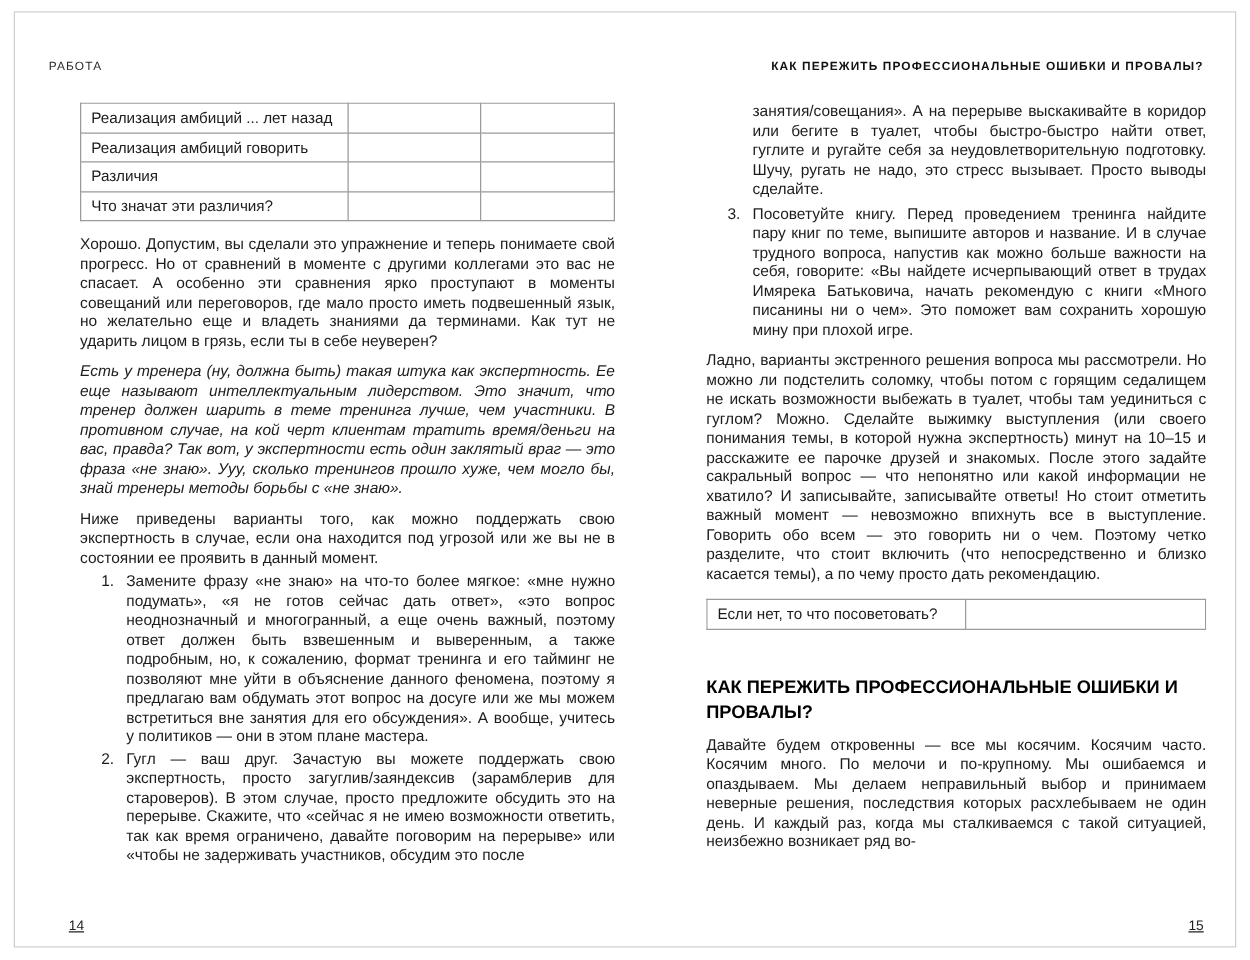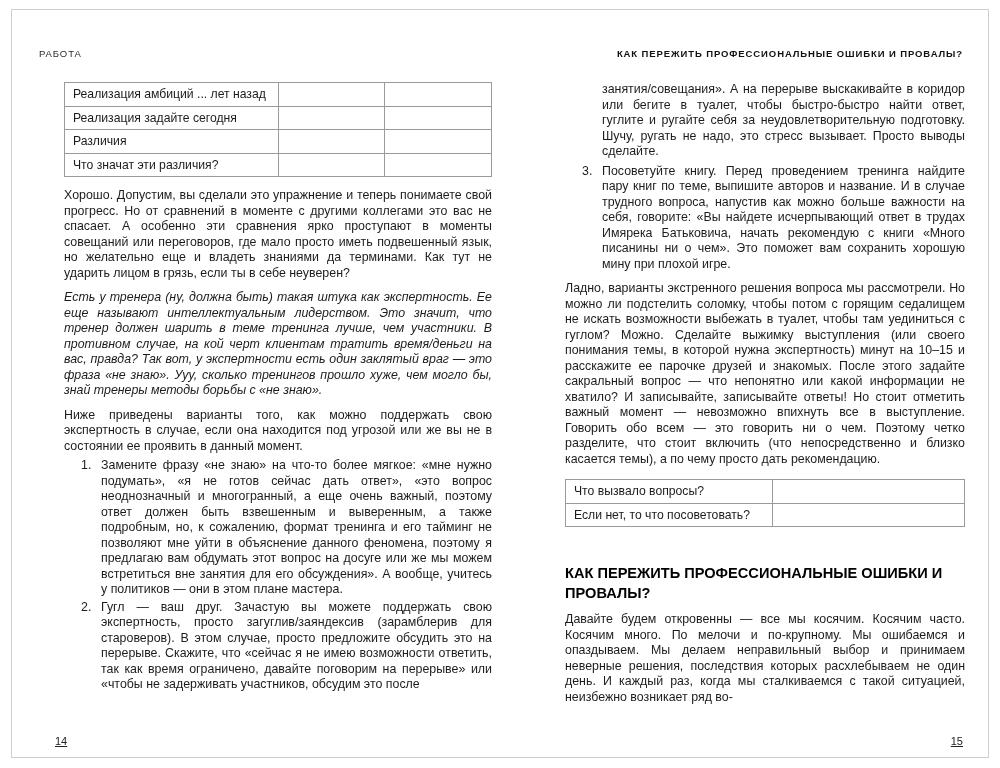--- a/index.html
+++ b/index.html
@@ -57,21 +57,21 @@
           <col style="width:25%">
           <col style="width:25%">
         </colgroup>
       <tbody>
         <tr>
           <td>Реализация амбиций ... лет назад</td>
           <td></td>
           <td></td>
         </tr>
         <tr>
-          <td>Реализация задайте сегодня</td>
+          <td>Реализация амбиций говорить</td>
           <td></td>
           <td></td>
         </tr>
         <tr>
           <td>Различия</td>
           <td></td>
           <td></td>
         </tr>
         <tr>
           <td>Что значат эти различия?</td>
@@ -110,24 +110,20 @@
 
     <p class="body">Ладно, варианты экстренного решения вопроса мы рассмотрели. Но можно ли подстелить соломку, чтобы потом с горящим седалищем не искать возможности выбежать в туалет, чтобы там уединиться с гуглом? Можно. Сделайте выжимку выступления (или своего понимания темы, в которой нужна экспертность) минут на 10–15 и расскажите ее парочке друзей и знакомых. После этого задайте сакральный вопрос — что непонятно или какой информации не хватило? И записывайте, записывайте ответы! Но стоит отметить важный момент — невозможно впихнуть все в выступление. Говорить обо всем — это говорить ни о чем. Поэтому четко разделите, что стоит включить (что непосредственно и близко касается темы), а по чему просто дать рекомендацию.</p>
 
     <table class="wtable table-mid">
       <colgroup>
           <col style="width:52%">
           <col style="width:48%">
         </colgroup>
       <tbody>
         <tr>
-          <td>Что вызвало вопросы?</td>
-          <td></td>
-        </tr>
-        <tr>
           <td>Если нет, то что посоветовать?</td>
           <td></td>
         </tr>
       </tbody>
     </table>
 
     <h2 class="section-heading">КАК ПЕРЕЖИТЬ ПРОФЕССИОНАЛЬНЫЕ ОШИБКИ И ПРОВАЛЫ?</h2>
 
     <p class="body">Давайте будем откровенны — все мы косячим. Косячим часто. Косячим много. По мелочи и по-крупному. Мы ошибаемся и опаздываем. Мы делаем неправильный выбор и принимаем неверные решения, последствия которых расхлебываем не один день. И каждый раз, когда мы сталкиваемся с такой ситуацией, неизбежно возникает ряд во-</p>
   </div>

